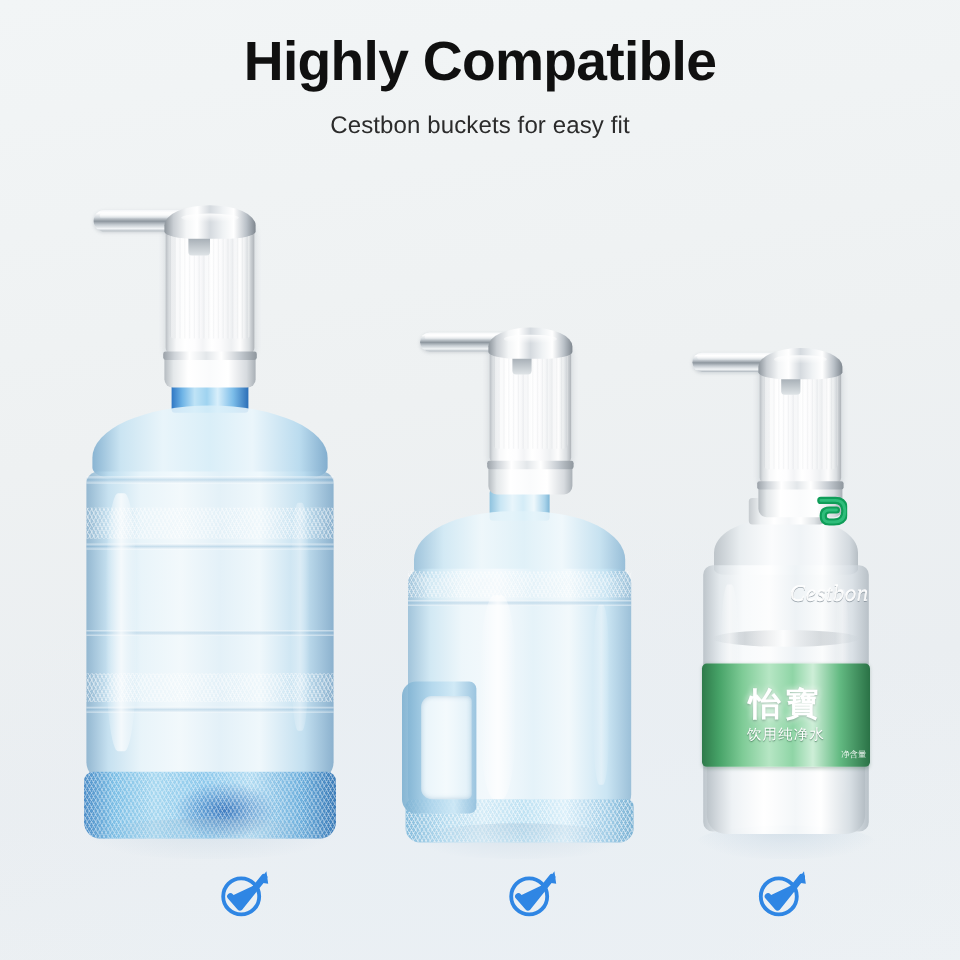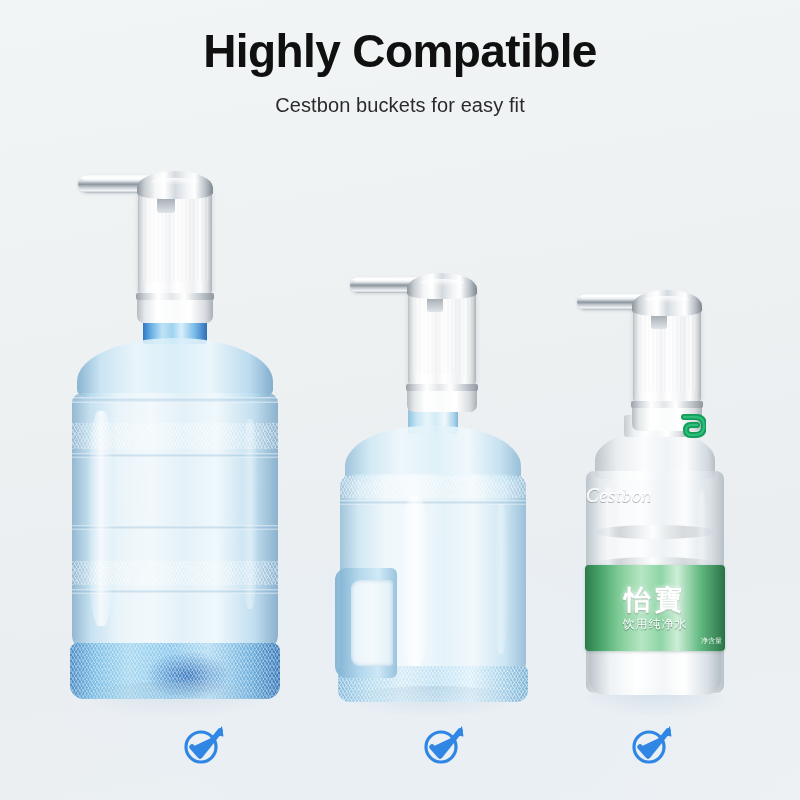--- a/index.html
+++ b/index.html
@@ -361,23 +361,23 @@
     height: 14px;
     background: linear-gradient(90deg,
       rgba(120,132,142,0.0) 0%, rgba(120,132,142,0.30) 22%,
       rgba(255,255,255,0.75) 48%, rgba(120,132,142,0.28) 74%,
       rgba(120,132,142,0.0) 100%);
     border-radius: 50%;
     pointer-events: none;
   }
   .b3-emboss {
     position: absolute;
-    left: 0;
+    left: 16px;
     right: 0;
-    text-align: left;
+    text-align: right;
     font-family: "Liberation Serif", serif;
     font-style: italic;
     font-size: 19px;
     letter-spacing: 0.5px;
     color: rgba(255,255,255,0.92);
     text-shadow:
       0 1px 0 rgba(120,132,142,0.65),
       0 -1px 0 rgba(255,255,255,0.9);
     pointer-events: none;
     z-index: 4;
@@ -567,21 +567,21 @@
 
       <div class="b3-body" style="top:186px; width:138px; height:222px;">
         <div class="b3-emboss" style="top:14px;">Cestbon</div>
         <div class="b3-swirl" style="top:54px;"></div>
         <div class="b3-swirl" style="top:86px;"></div>
         <div class="b3-swirl" style="top:114px;"></div>
         <div class="hl-strip" style="left:14px; top:16px; width:16px; height:180px; opacity:0.65;"></div>
         <div class="hl-strip" style="right:16px; top:20px; width:12px; height:170px; opacity:0.45;"></div>
       </div>
 
-      <div class="b3-label" style="top:280px; width:140px; height:86px;">
+      <div class="b3-label" style="top:268px; width:140px; height:86px;">
         <div class="b3-label-inner">
           <div class="b3-label-cn">怡寶</div>
           <div class="b3-label-sub">饮用纯净水</div>
         </div>
         <div class="b3-label-vol">净含量</div>
       </div>
 
       <div class="b3-base" style="top:348px; width:132px; height:62px;"></div>
     </div>
   </div>

